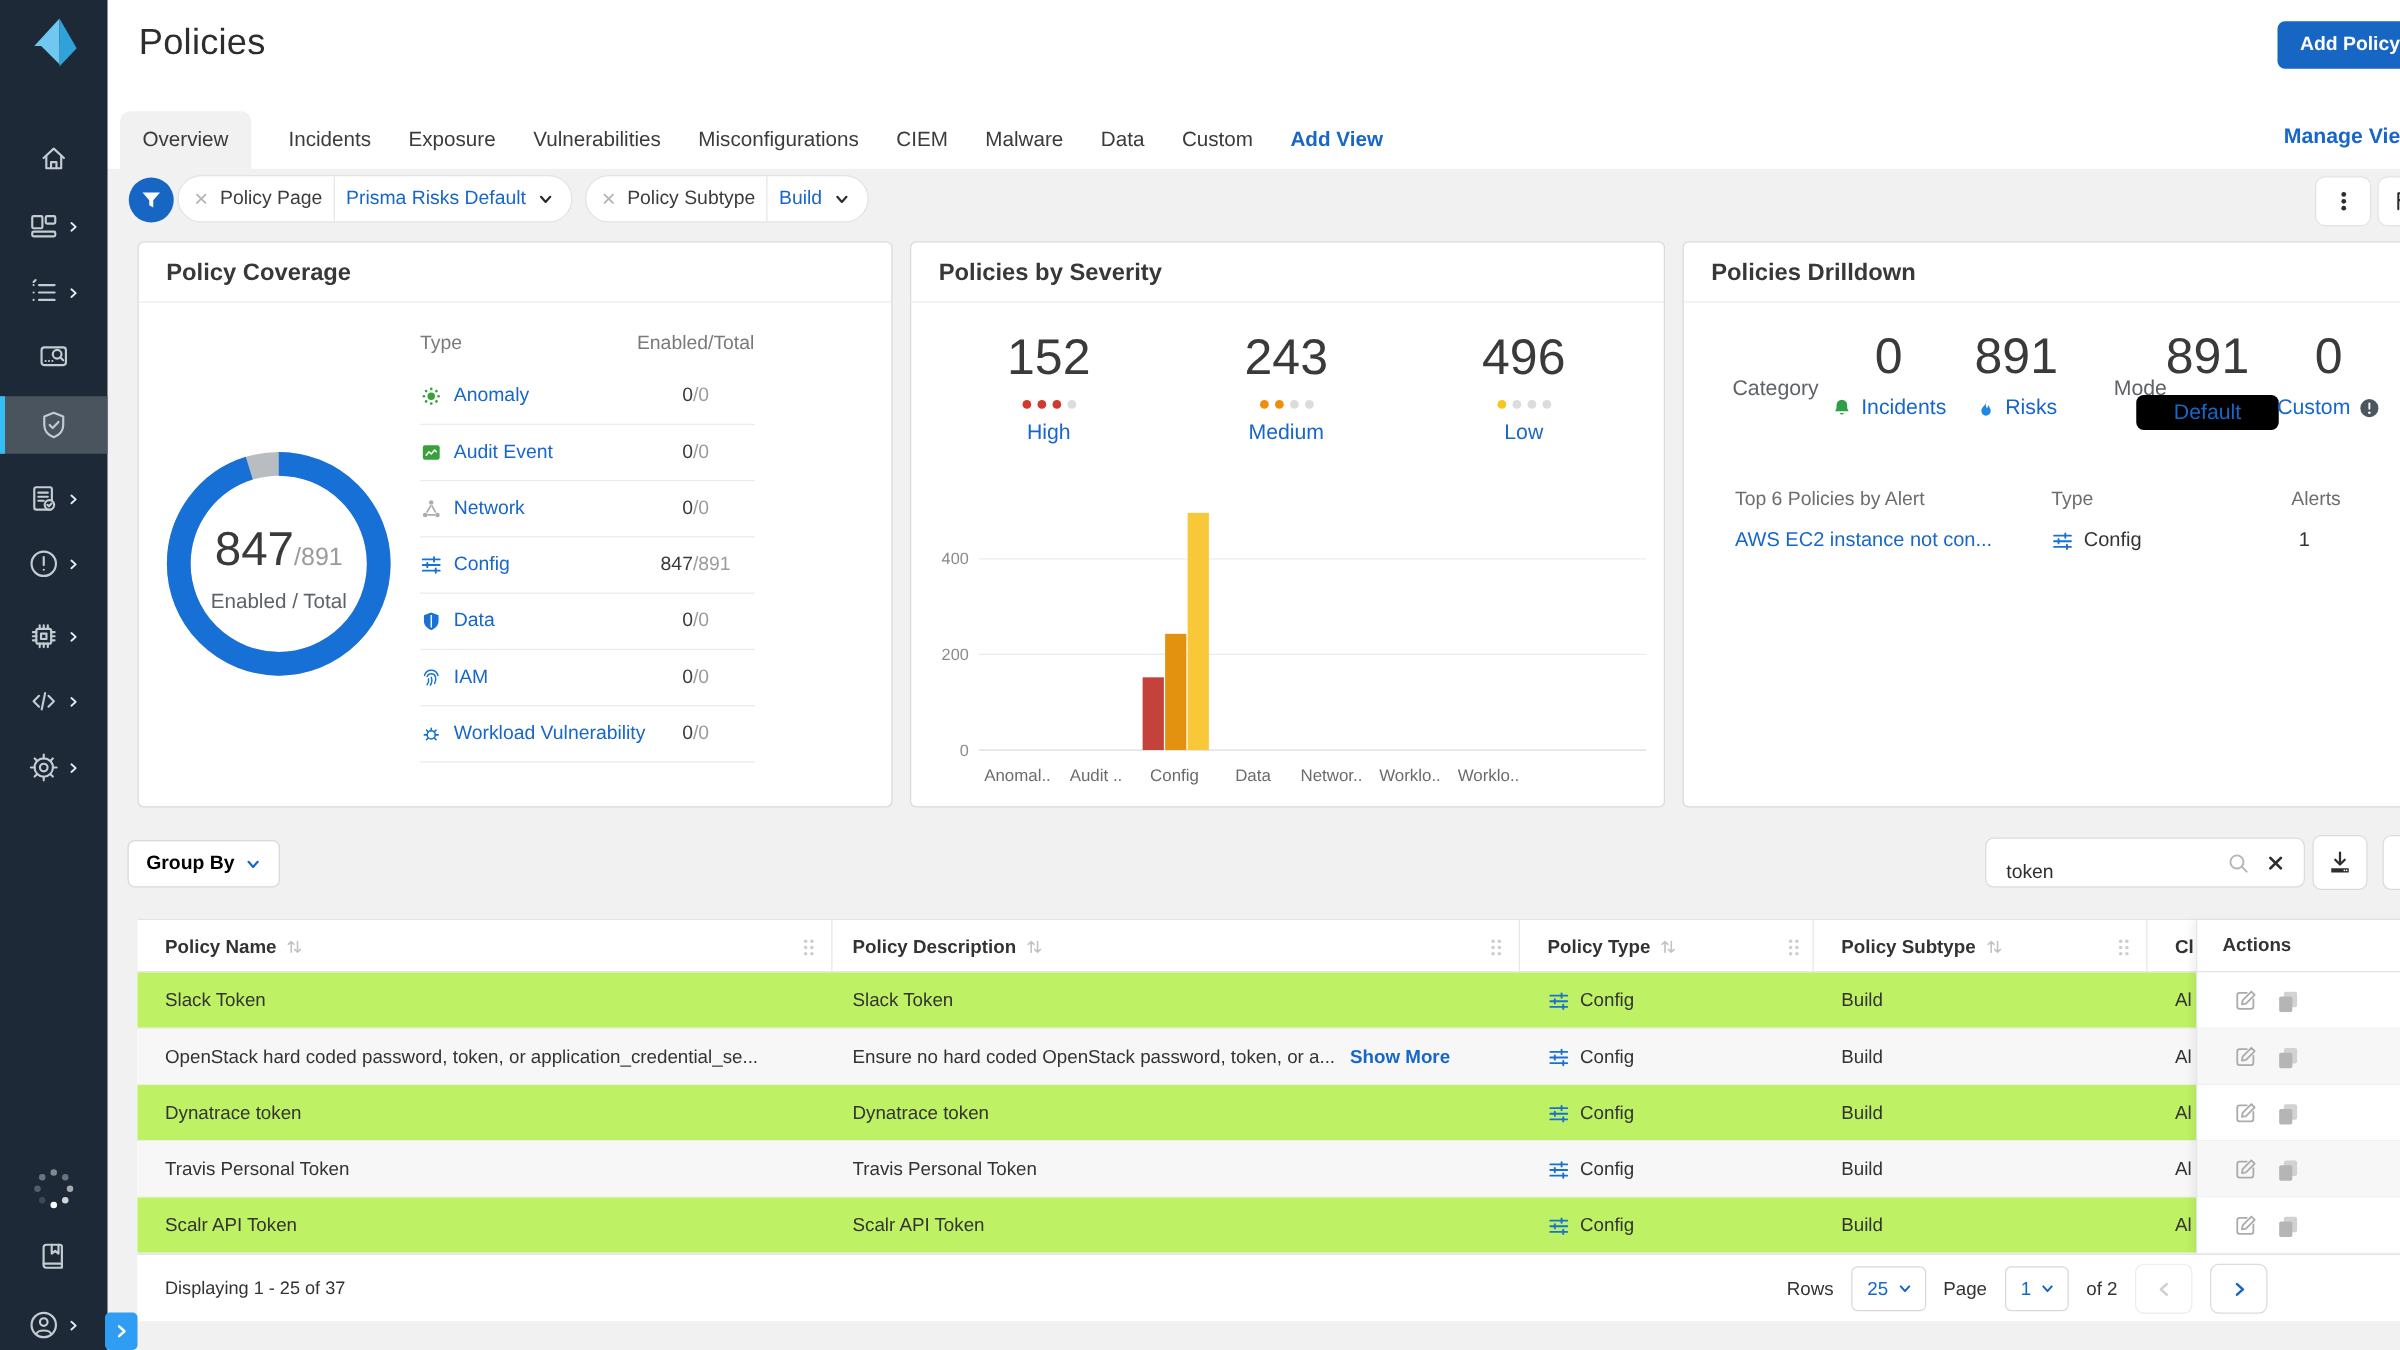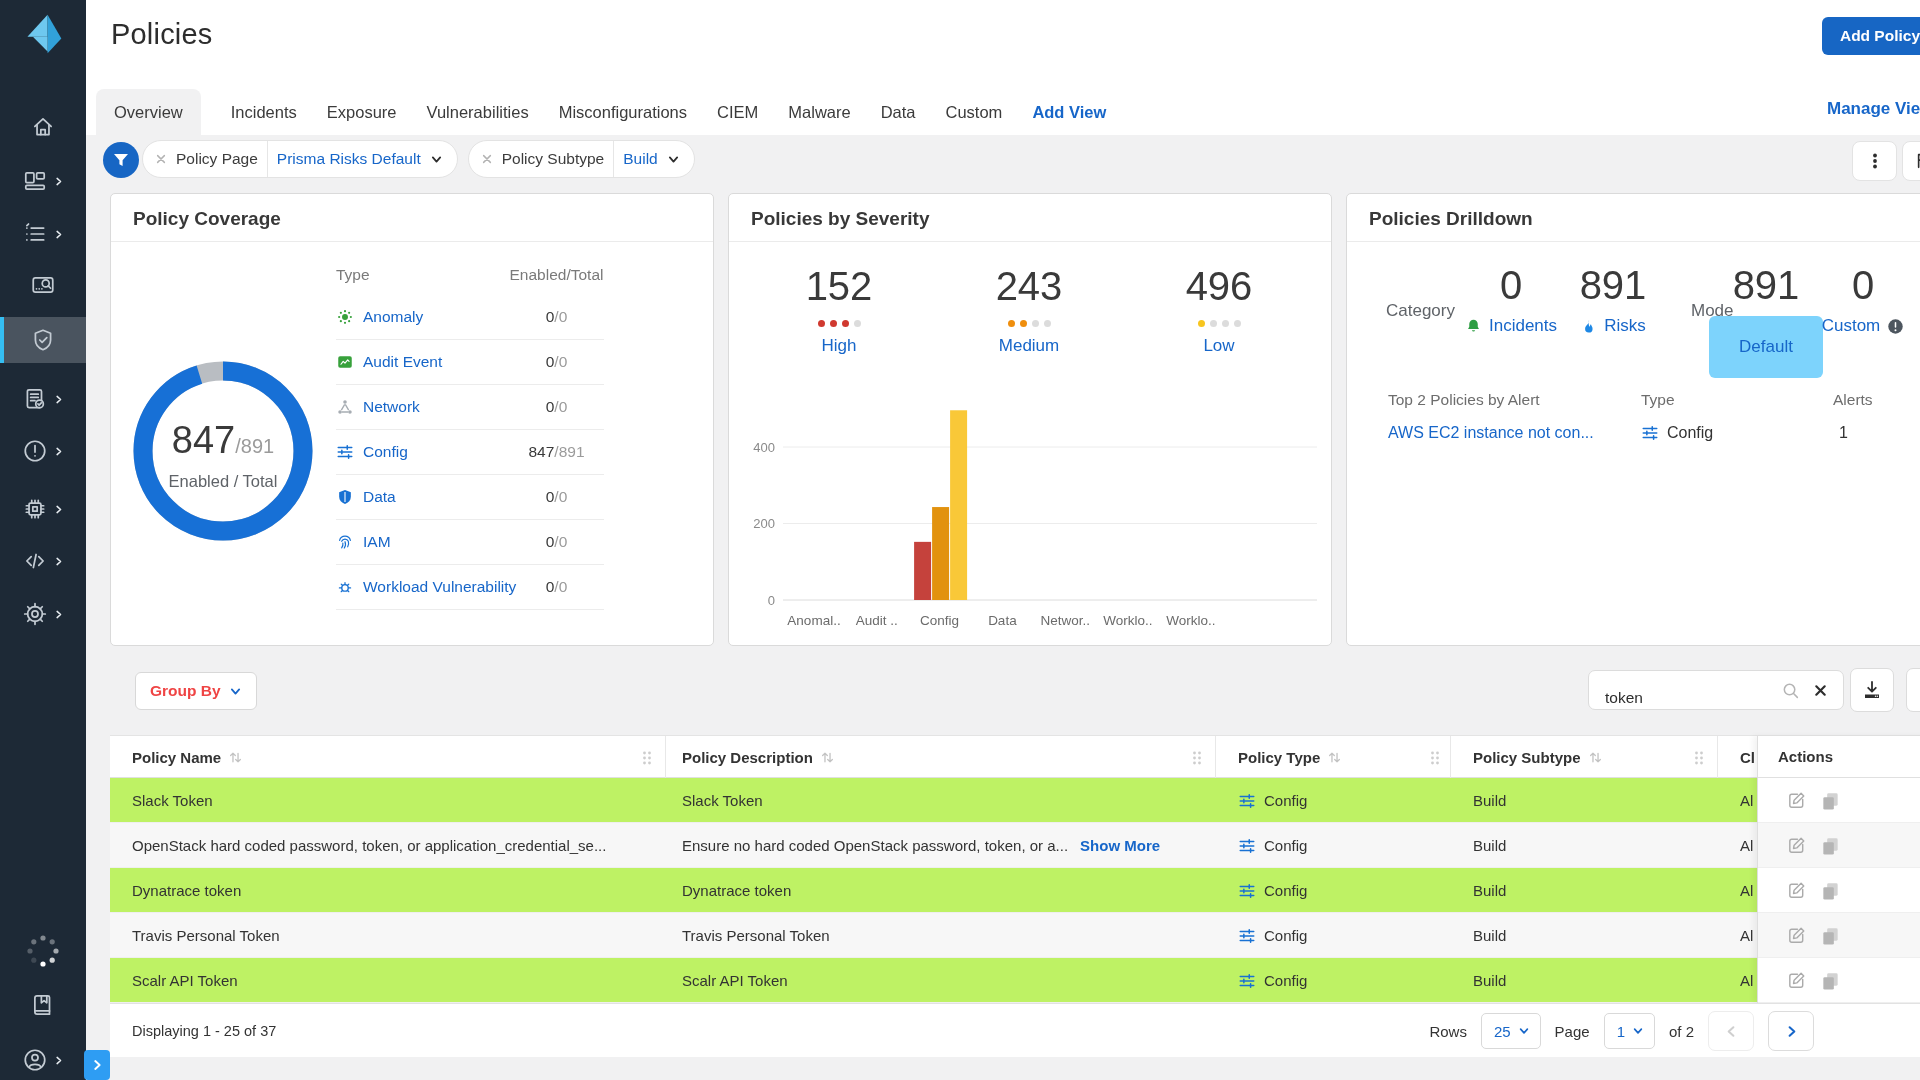--- a/index.html
+++ b/index.html
@@ -73,31 +73,31 @@
   .sev-label { display:block; margin-top:9px; font-size:17px; color:#1766c9; text-decoration:none; cursor:pointer; }
   .sev-chart { position:absolute; left:0; top:207px; width:604px; height:246px; }
   .sev-chart text.tick { font-size:13px; fill:#8a8a8a; font-family:"Liberation Sans",sans-serif; }
   .sev-chart text.cat { font-size:13.5px; fill:#6b6b6b; font-family:"Liberation Sans",sans-serif; }
 
   
   .dd-group-label { position:absolute; font-size:17px; color:#5f6368; top:107px; }
   .dd-stat { position:absolute; top:68px; width:150px; text-align:center; }
   .dd-num { font-size:40px; font-weight:300; color:#3a3a3a; line-height:46px; }
   .dd-label { margin-top:8px; display:flex; align-items:center; justify-content:center; gap:7px; }
-  .dd-label.pill { background:#7dd3fc; border-radius:6px; padding:21px 0; margin-left:18px; margin-right:18px; }
+  .dd-label.pill { background:#000000; border-radius:6px; padding:4px 0; margin-left:18px; margin-right:18px; }
   .dd-ic { width:17px; height:17px; }
   .dd-badge { width:17px; height:17px; }
   .dd-link { font-size:17px; color:#1766c9; text-decoration:none; cursor:pointer; white-space:nowrap; }
   .dd-table-head { position:absolute; top:197px; font-size:15.5px; color:#6d6d6d; }
   .dd-cell { position:absolute; top:230px; font-size:16px; color:#333; display:flex; align-items:center; gap:8px; }
   .dd-cell .ic { width:18px; height:18px; }
   .dd-policy-link { font-size:16px; color:#1766c9; text-decoration:none; cursor:pointer; white-space:nowrap; }
 
   
-  .groupby { position:absolute; left:135px; top:672px; height:38px; padding:16px 14px; background:#fff; border:1px solid #d8d8d8; border-radius:6px; display:flex; align-items:center; gap:8px; font-size:15.5px; color:#ef4444; font-weight:600; cursor:pointer; }
+  .groupby { position:absolute; left:102px; top:672px; height:38px; padding:16px 14px; background:#fff; border:1px solid #d8d8d8; border-radius:6px; display:flex; align-items:center; gap:8px; font-size:15.5px; color:#000000; font-weight:600; cursor:pointer; }
   .groupby .ic { width:13px; height:13px; color:#1766c9; }
   .searchbox { position:absolute; left:1588px; top:670px; width:256px; height:40px; background:#fff; border:1px solid #dcdcdc; border-radius:7px; }
   .searchbox input { position:absolute; left:16px; top:0; width:160px; height:53px; border:none; outline:none; font-size:15.5px; color:#2d2d2d; font-family:inherit; background:transparent; }
   .search-ic { position:absolute; right:43px; top:10px; width:19px; height:19px; }
   .clear-ic { position:absolute; right:15px; top:12px; width:15px; height:15px; cursor:pointer; }
   .tool-btn { position:absolute; top:668px; width:44px; height:44px; background:#fff; border:1px solid #dcdcdc; border-radius:7px; display:flex; align-items:center; justify-content:center; cursor:pointer; }
   .tool-btn .ic { width:22px; height:22px; }
 
   
   .ptable { position:absolute; left:110px; top:735px; right:0; height:321px; background:#fff; border-top:1px solid #e4e4e4; }
@@ -593,21 +593,21 @@
             <span class="ic dd-badge">
               <svg viewBox="0 0 20 20">
                 <circle cx="10" cy="10" r="8.5" fill="#4d565f"></circle>
                 <rect x="9.1" y="4.8" width="1.8" height="6.6" rx=".9" fill="#fff"></rect>
                 <circle cx="10" cy="14.3" r="1.2" fill="#fff"></circle>
               </svg>
             </span>
           </div>
         </div>
       </div>
-    <div class="dd-table-head" style="left:41px">Top 2 Policies by Alert</div>
+    <div class="dd-table-head" style="left:41px">Top 6 Policies by Alert</div>
     <div class="dd-table-head" style="left:294px">Type</div>
     <div class="dd-table-head" style="left:486px">Alerts</div>
     <div class="dd-cell" style="left:41px">
       <a class="dd-policy-link">AWS EC2 instance not con...</a>
     </div>
     <div class="dd-cell" style="left:294px">
       <span class="ic" style="width:18px;height:18px">
           <svg viewBox="0 0 20 20" fill="none" stroke="#1871d3" stroke-linecap="round" stroke-linejoin="round" stroke-width="1.7">
             <path d="M2.5 5h15M2.5 10h15M2.5 15h15"></path>
             <path d="M12.5 3.1v3.8M6.5 8.1v3.8M14 13.1v3.8"></path>

